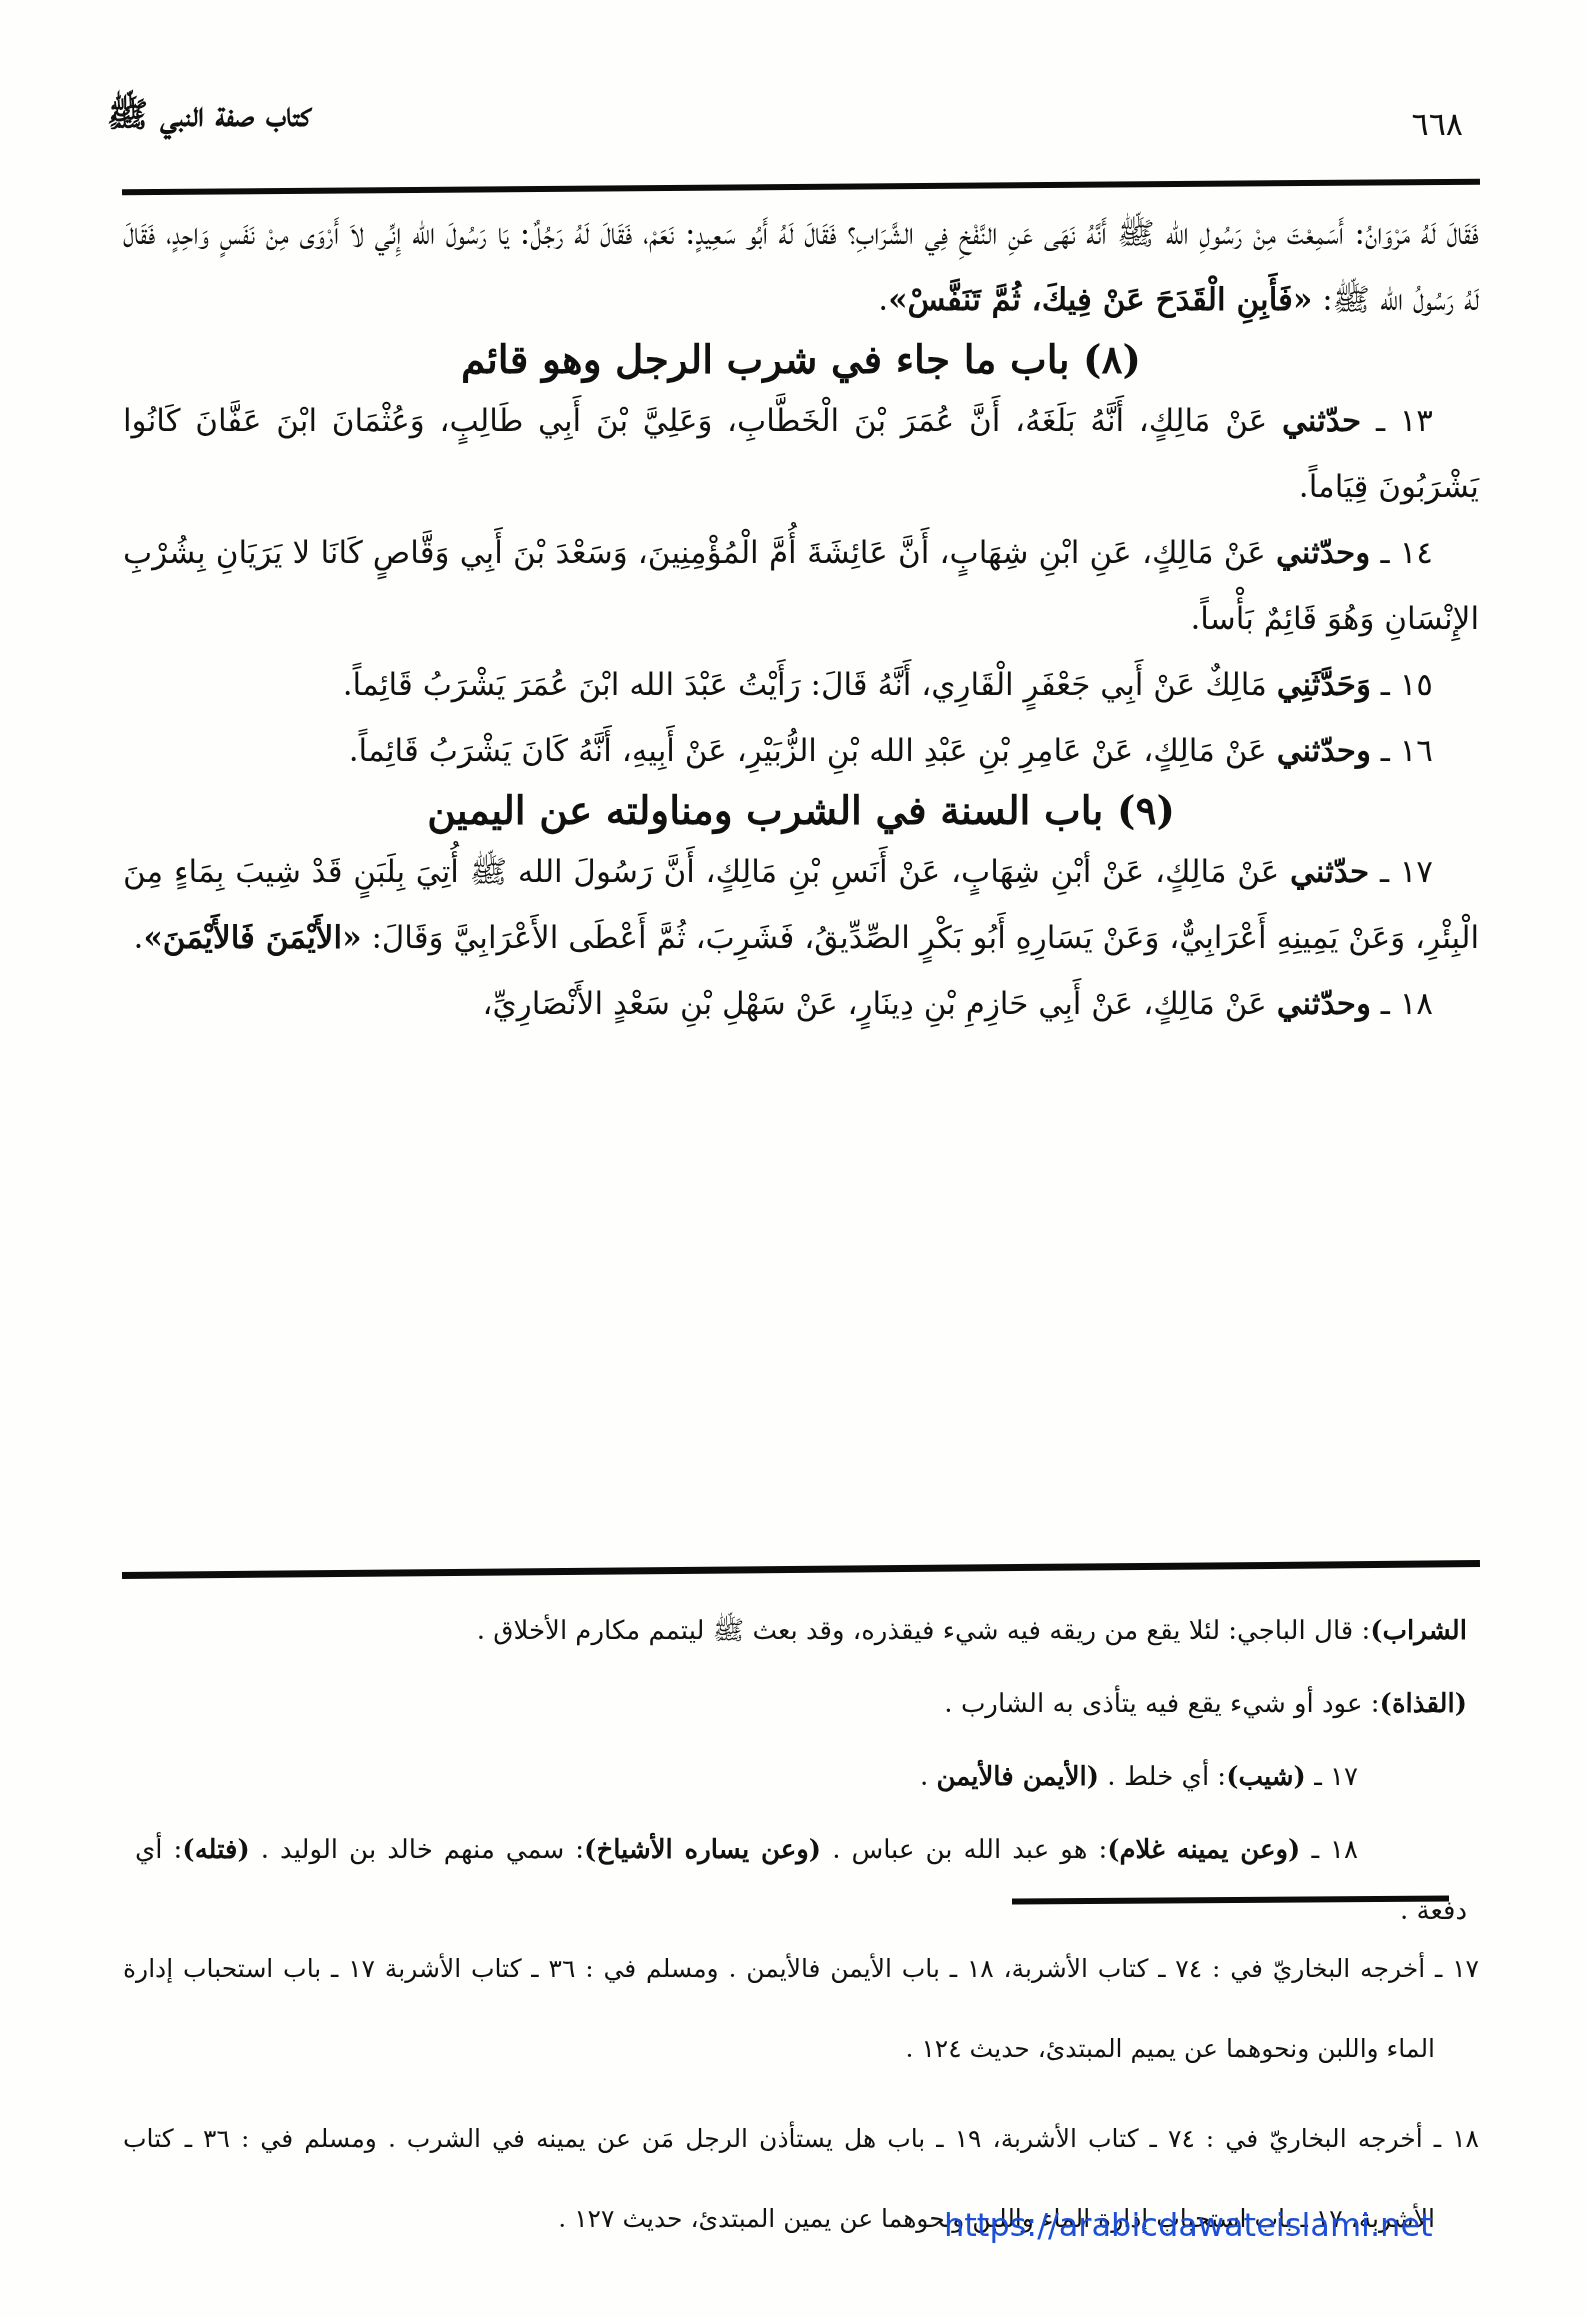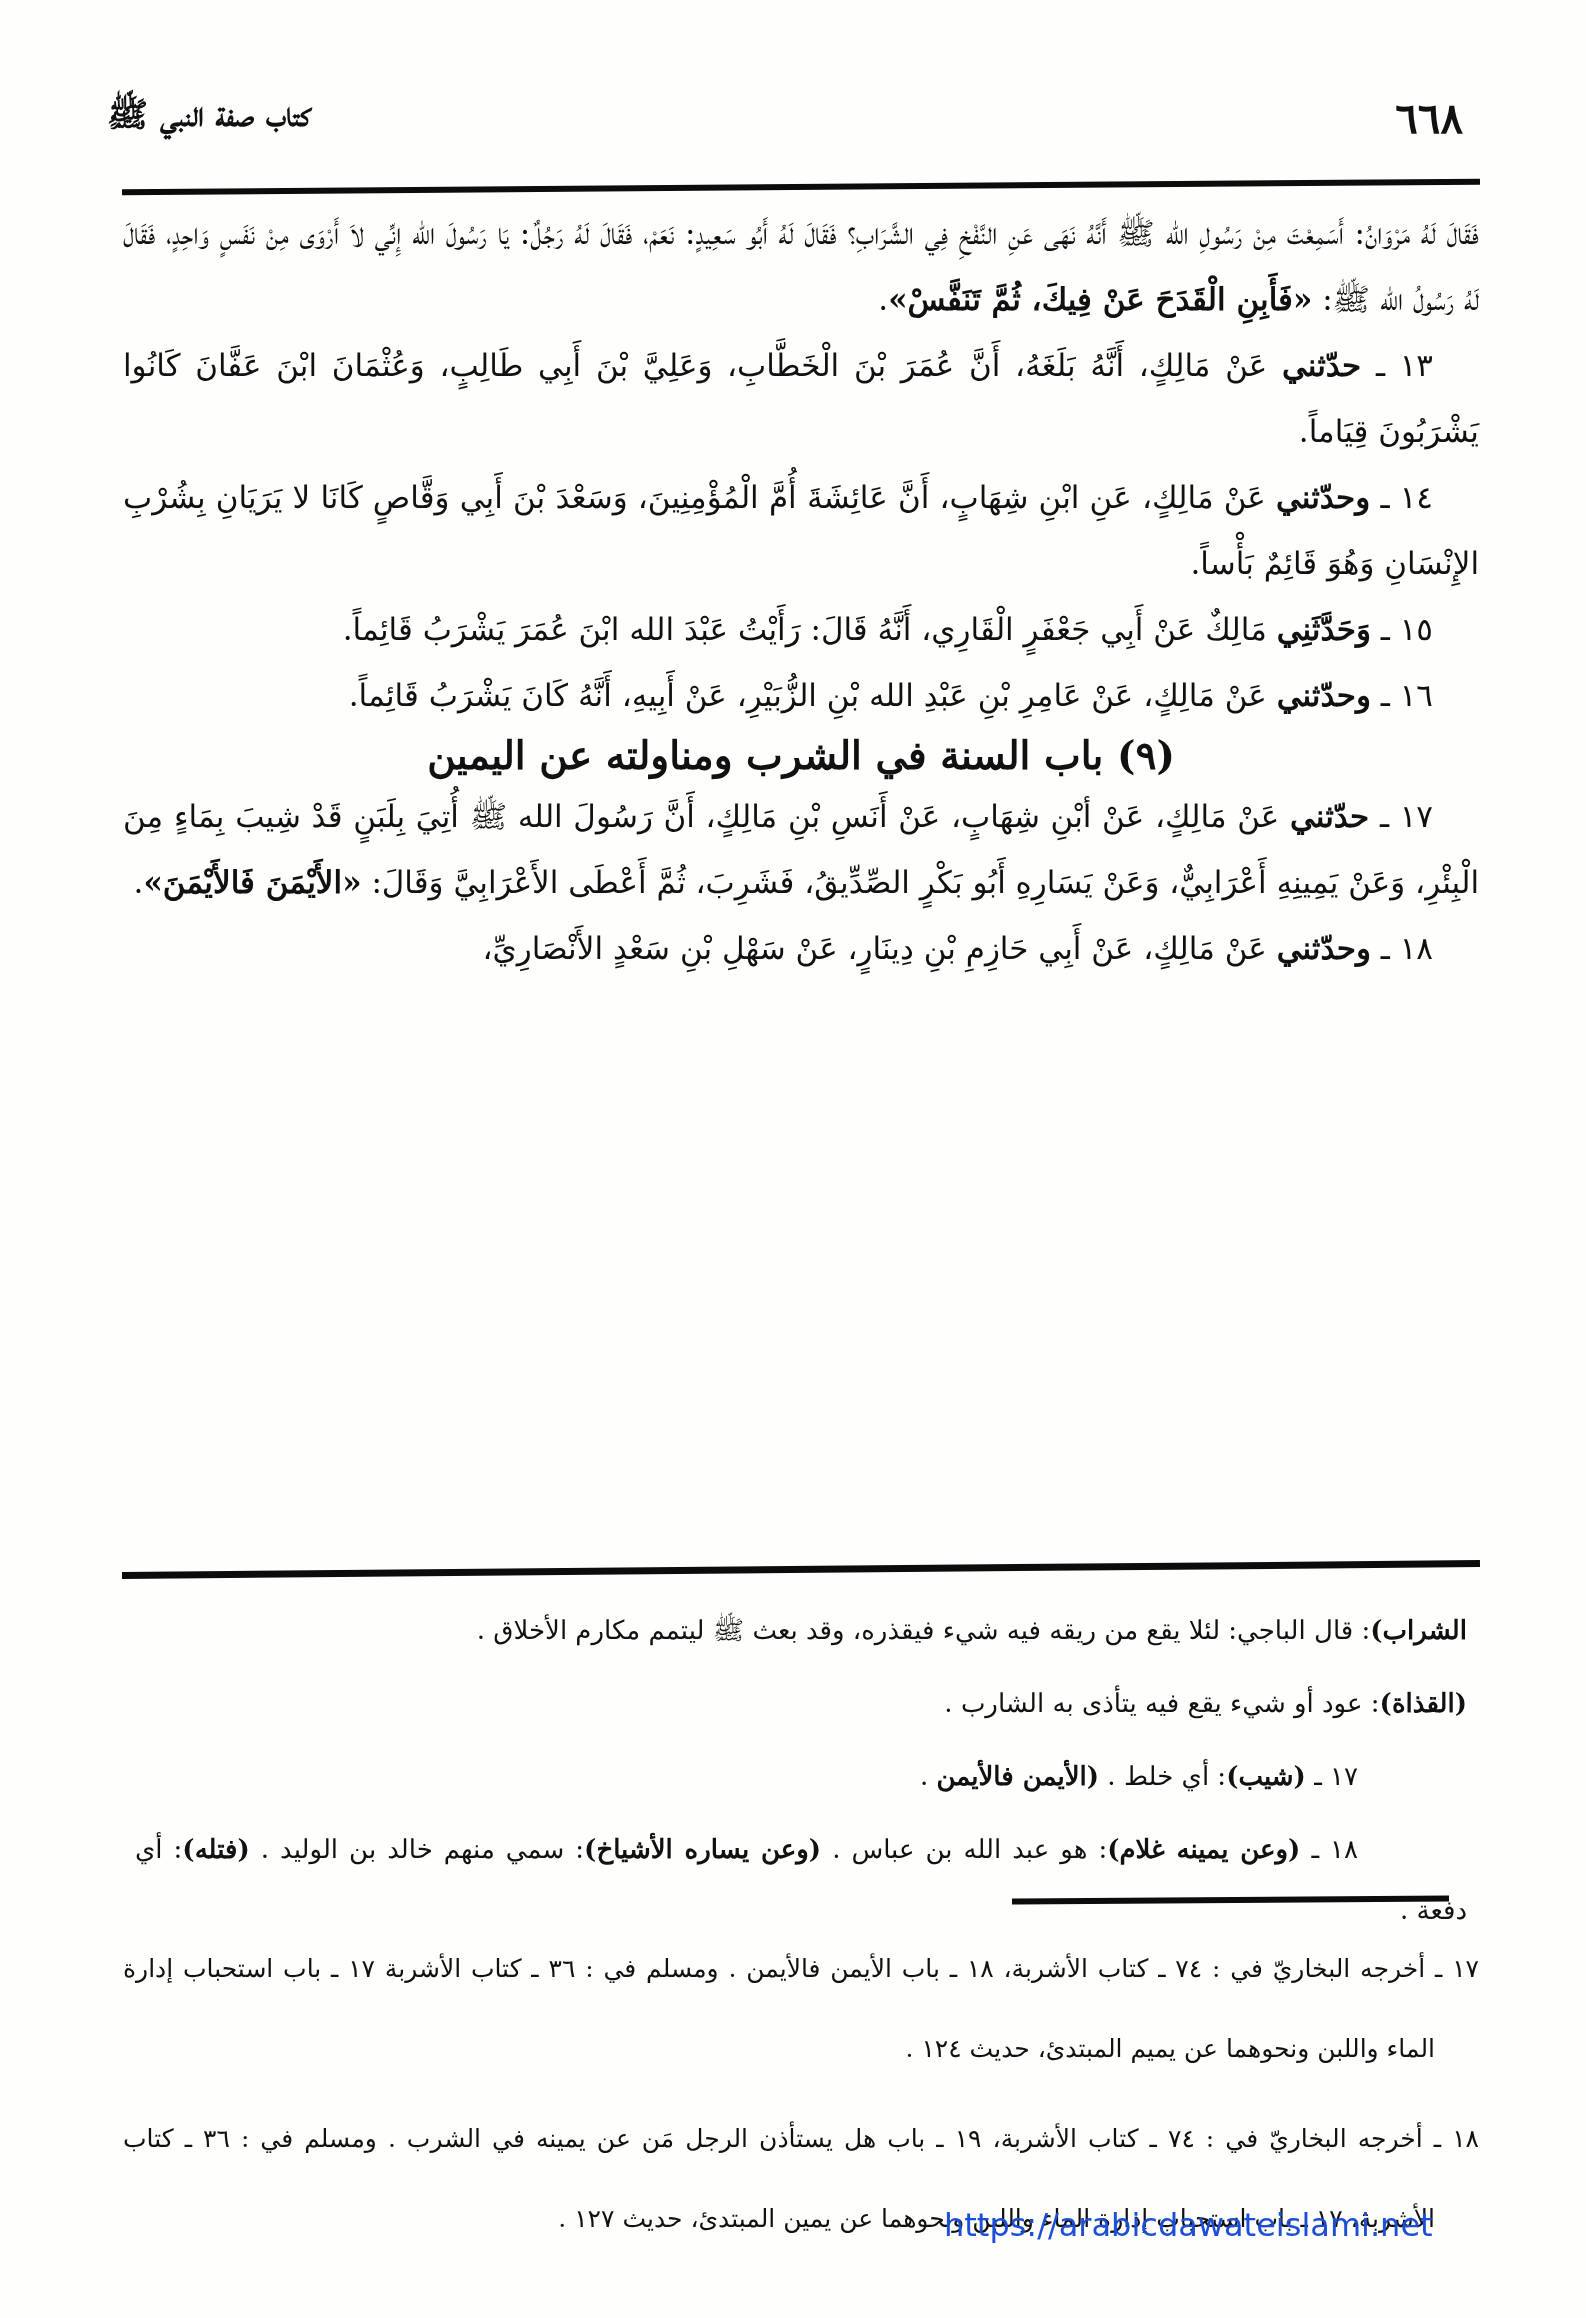--- a/index.html
+++ b/index.html
@@ -4,21 +4,21 @@
 <style>
   html,body{margin:0;padding:0;background:#ffffff;}
   .page{
     position:relative;width:1587px;height:2319px;background:#fefefdff;
     direction:rtl;overflow:hidden;color:#111;
     font-family:"DejaVu Serif","Liberation Serif",serif;
   }
   
   .hdr{position:absolute;top:94px;left:108px;right:123px;
        display:flex;justify-content:space-between;align-items:flex-end;}
-  .pagenum{font-size:42px;font-weight:bold;letter-spacing:2.5px;}
+  .pagenum{font-size:32px;font-weight:normal;letter-spacing:2.5px;}
   .booktitle{font-size:34px;font-weight:bold;text-align:center;}
   .rule{position:absolute;background:#0c0c0c;}
   .rule-top{top:184px;left:123px;width:1358px;height:5.9px;transform:rotate(-0.45deg);}
   .rule-mid{top:1566px;left:123px;width:1358px;height:6.7px;transform:rotate(-0.5deg);}
   .rule-short{top:1897px;left:1013px;width:437px;height:5.9px;transform:rotate(-0.4deg);}
   
   .content{position:absolute;top:200px;left:124px;width:1356px;
            font-size:31px;line-height:66px;text-align:justify;}
   .content p{margin:0;}
   .p-cont{text-indent:0;}
@@ -47,20 +47,21 @@
 <div class="page">
 
   <div class="hdr">
     <div class="pagenum">٦٦٨</div>
     <div class="booktitle">كتاب صفة النبي ﷺ</div>
   </div>
   <div class="rule rule-top"></div>
 
   <div class="content">
     <p class="p-cont"><span>فَقَالَ لَهُ مَرْوَانُ: أَسَمِعْتَ مِنْ رَسُولِ الله ﷺ أَنَّهُ نَهَى عَنِ النَّفْخِ فِي الشَّرَابِ؟ فَقَالَ لَهُ أَبُو سَعِيدٍ: نَعَمْ، فَقَالَ لَهُ رَجُلٌ: يَا رَسُولَ الله إِنِّي لاَ أَرْوَى مِنْ نَفَسٍ وَاحِدٍ، فَقَالَ لَهُ رَسُولُ الله ﷺ: </span><span class="b">«فَأَبِنِ الْقَدَحَ عَنْ فِيكَ، ثُمَّ تَنَفَّسْ»</span><span>.</span></p>
+    <p class="chapter">(٨) باب ما جاء في شرب الرجل وهو قائم</p>
     <p class="hadith"><span>١٣ ـ </span><span class="b">حدّثني</span><span> عَنْ مَالِكٍ، أَنَّهُ بَلَغَهُ، أَنَّ عُمَرَ بْنَ الْخَطَّابِ، وَعَلِيَّ بْنَ أَبِي طَالِبٍ، وَعُثْمَانَ ابْنَ عَفَّانَ كَانُوا يَشْرَبُونَ قِيَاماً.</span></p>
     <p class="hadith"><span>١٤ ـ </span><span class="b">وحدّثني</span><span> عَنْ مَالِكٍ، عَنِ ابْنِ شِهَابٍ، أَنَّ عَائِشَةَ أُمَّ الْمُؤْمِنِينَ، وَسَعْدَ بْنَ أَبِي وَقَّاصٍ كَانَا لا يَرَيَانِ بِشُرْبِ الإِنْسَانِ وَهُوَ قَائِمٌ بَأْساً.</span></p>
     <p class="hadith"><span>١٥ ـ </span><span class="b">وَحَدَّثَنِي</span><span> مَالِكٌ عَنْ أَبِي جَعْفَرٍ الْقَارِي، أَنَّهُ قَالَ: رَأَيْتُ عَبْدَ الله ابْنَ عُمَرَ يَشْرَبُ قَائِماً.</span></p>
     <p class="hadith"><span>١٦ ـ </span><span class="b">وحدّثني</span><span> عَنْ مَالِكٍ، عَنْ عَامِرِ بْنِ عَبْدِ الله بْنِ الزُّبَيْرِ، عَنْ أَبِيهِ، أَنَّهُ كَانَ يَشْرَبُ قَائِماً.</span></p>
     <p class="chapter">(٩) باب السنة في الشرب ومناولته عن اليمين</p>
     <p class="hadith"><span>١٧ ـ </span><span class="b">حدّثني</span><span> عَنْ مَالِكٍ، عَنْ أبْنِ شِهَابٍ، عَنْ أَنَسِ بْنِ مَالِكٍ، أَنَّ رَسُولَ الله ﷺ أُتِيَ بِلَبَنٍ قَدْ شِيبَ بِمَاءٍ مِنَ الْبِئْرِ، وَعَنْ يَمِينِهِ أَعْرَابِيٌّ، وَعَنْ يَسَارِهِ أَبُو بَكْرٍ الصِّدِّيقُ، فَشَرِبَ، ثُمَّ أَعْطَى الأَعْرَابِيَّ وَقَالَ: </span><span class="b">«الأَيْمَنَ فَالأَيْمَنَ»</span><span>.</span></p>
     <p class="hadith"><span>١٨ ـ </span><span class="b">وحدّثني</span><span> عَنْ مَالِكٍ، عَنْ أَبِي حَازِمِ بْنِ دِينَارٍ، عَنْ سَهْلِ بْنِ سَعْدٍ الأَنْصَارِيِّ،</span></p>
   </div>
 
   <div class="rule rule-mid"></div>

